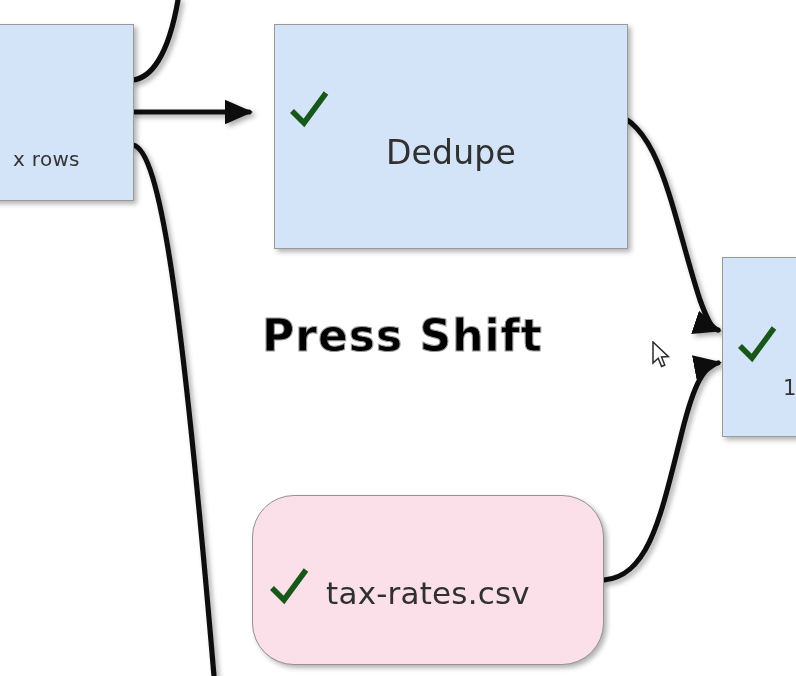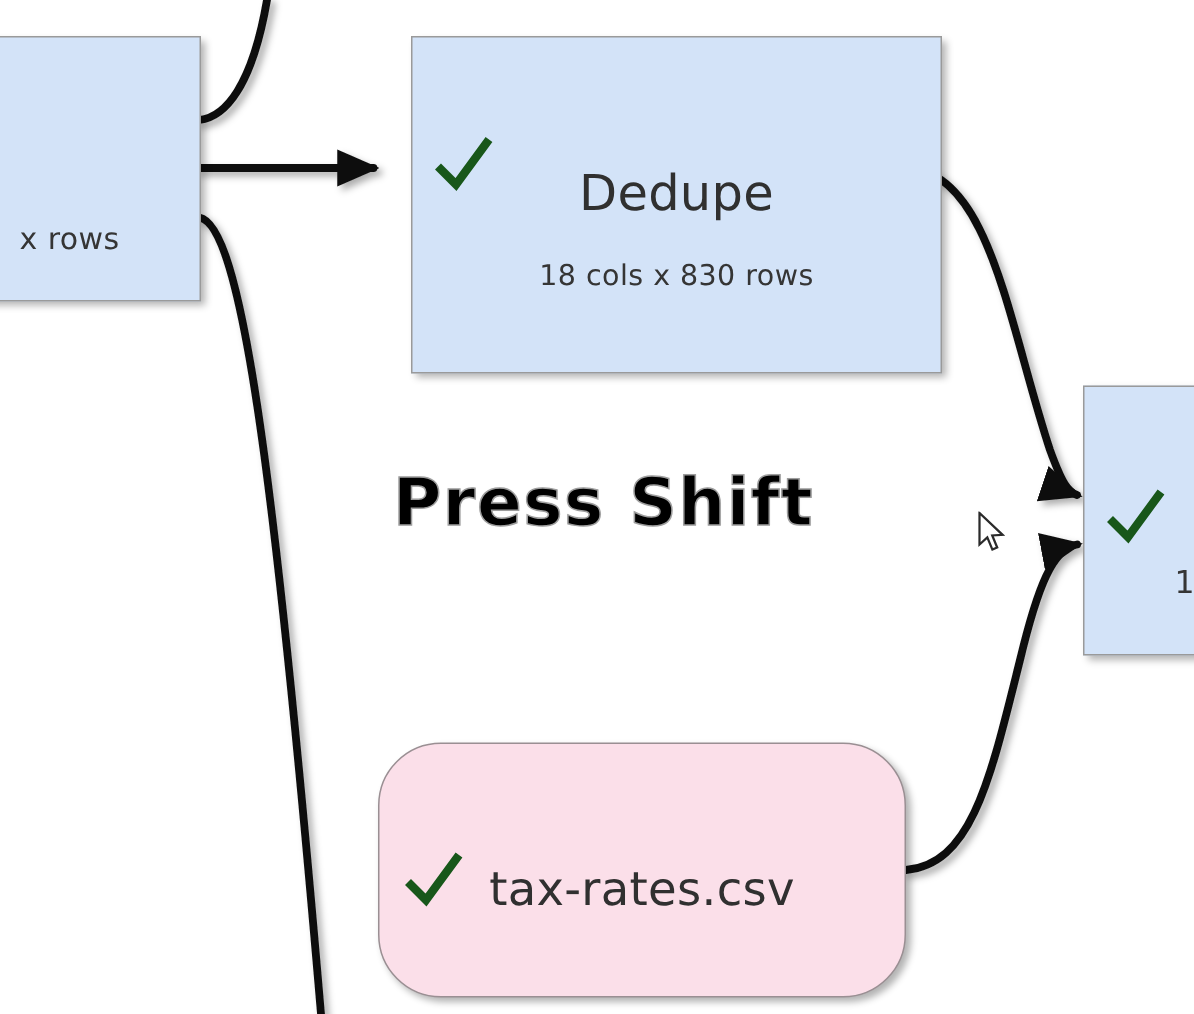--- a/index.html
+++ b/index.html
@@ -155,21 +155,20 @@
     <div class="node-sub">x rows</div>
   </div>
 
   <div class="node blue" id="node-dedupe">
     <span class="node-check">
       <svg width="44" height="44" viewBox="0 0 44 44">
         <path d="M 5 24 L 17 36 L 39 6" fill="none" stroke="#18571a" stroke-width="5.6" stroke-linecap="butt" stroke-linejoin="miter"></path>
       </svg>
     </span>
     <div class="node-title">Dedupe</div>
-    <div class="node-sub">18 cols x 830 rows</div>
   </div>
 
   <div class="node blue" id="node-right">
     <span class="node-check">
       <svg width="44" height="44" viewBox="0 0 44 44">
         <path d="M 5 24 L 17 36 L 39 6" fill="none" stroke="#18571a" stroke-width="5.6" stroke-linecap="butt" stroke-linejoin="miter"></path>
       </svg>
     </span>
     <div class="node-sub">1</div>
   </div>

